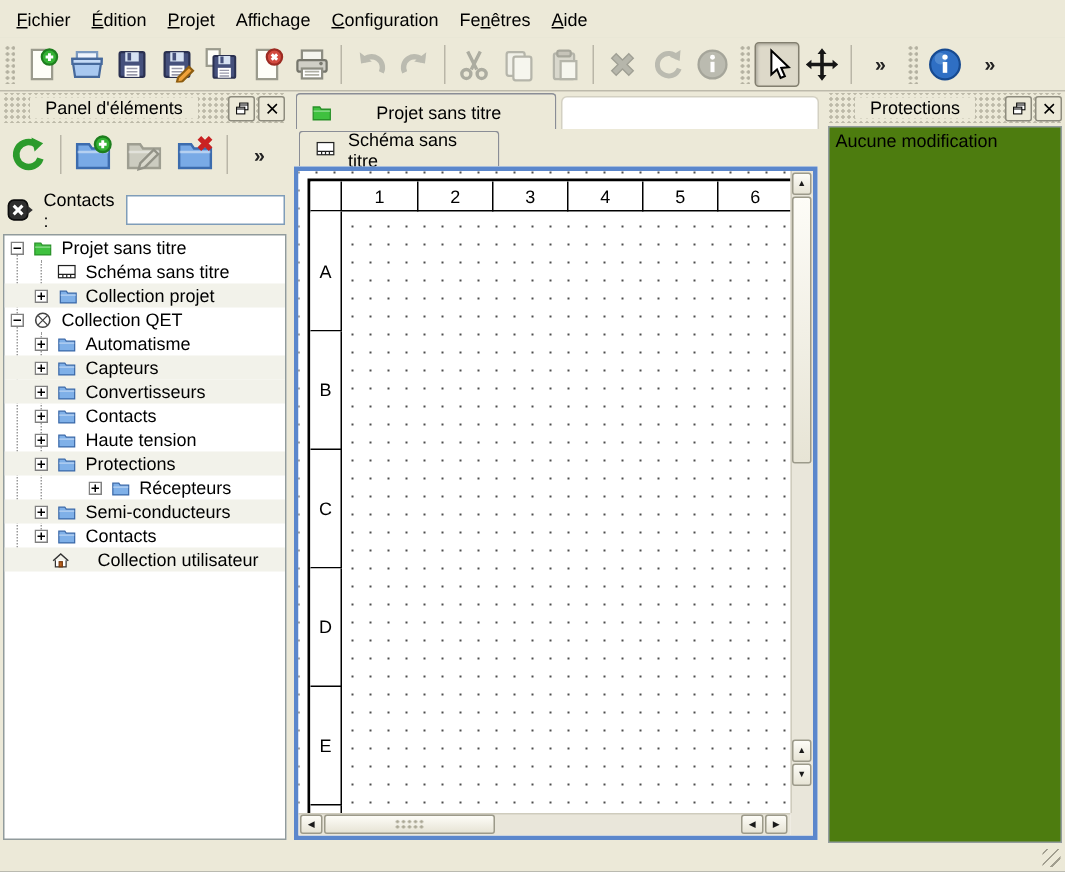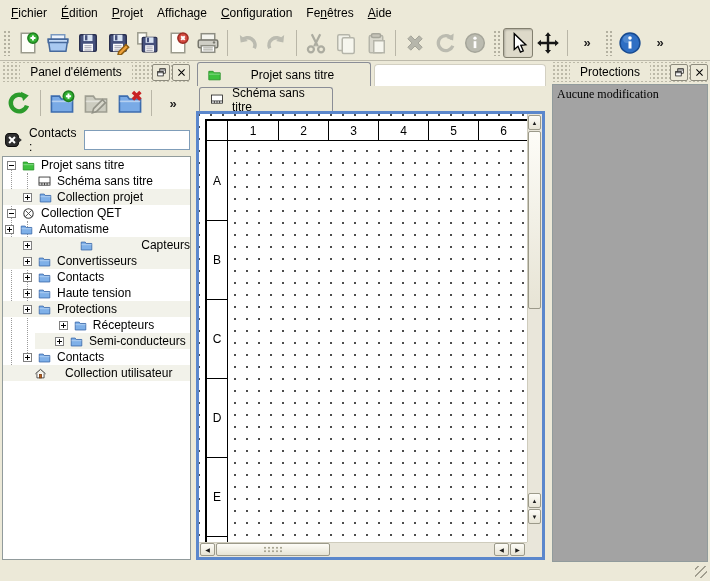--- a/index.html
+++ b/index.html
@@ -70,22 +70,22 @@
     font-size:12px;box-sizing:border-box;}
   .vscroll{position:absolute;right:0;top:0;width:15px;height:428px;background:#e9e6da;border-left:1px solid #cfccbd;box-sizing:border-box;}
   .hscroll{position:absolute;left:0;bottom:0;width:328px;height:15px;background:#e9e6da;border-top:1px solid #cfccbd;box-sizing:border-box;}
   .scorner{position:absolute;right:0;bottom:0;width:15px;height:15px;background:#e9e6da;}
   .sbtn,.sthumb{position:absolute;background:linear-gradient(#fdfcf7,#e7e4d5);border:1px solid #9c9a8a;
     border-radius:2px;box-sizing:border-box;display:flex;align-items:center;justify-content:center;
     font-size:6px;color:#1a1a1a;line-height:1;}
   .sthumb .gripdots{width:20px;height:7px;background-image:radial-gradient(#aaa795 1px,transparent 1.2px);
     background-size:4px 3.5px;}
   
-  .undo-list{position:absolute;left:552px;top:84px;width:156px;height:478px;background:#a3a3a3;
-    border:1px solid #919b9c;box-sizing:border-box;font-family:Liberation Serif, serif;}
+  .undo-list{position:absolute;left:552px;top:84px;width:156px;height:478px;background:#4d7c0f;
+    border:1px solid #919b9c;box-sizing:border-box;}
   .undo-item{padding:2px 4px;}
   
   .statusbar{position:absolute;left:0;top:562px;width:710px;height:19px;background:#ece9d8;}
   .grip{position:absolute;right:3px;bottom:3px;width:12px;height:12px;
     background:repeating-linear-gradient(135deg,transparent 0 2px,#a19e8f 2px 3px,transparent 3px 5px);}
 </style>
 </head>
 <body>
 
 <div class="window">
@@ -399,34 +399,34 @@
             <rect x="0.5" y="0.5" width="8" height="8" fill="#fff" stroke="#808080"></rect>
             <path d="M2 4.5h5" stroke="#000"></path>
           </svg>
         </span>
         <span class="tic"><svg viewBox="0 0 16 16" xmlns="http://www.w3.org/2000/svg">
             <circle cx="8" cy="8" r="5.8" fill="#fff" stroke="#444" stroke-width="1.3"></circle>
             <path d="M4.2 4.2l7.6 7.6M11.8 4.2l-7.6 7.6" stroke="#444" stroke-width="1.1"></path>
           </svg></span>
         <span>Collection QET</span>
       </div>
-      <div class="trow" style="padding-left: 2px;">
+      <div class="trow" style="padding-left: 20px;">
         <span class="exp">
           <svg viewBox="0 0 9 9" xmlns="http://www.w3.org/2000/svg">
             <rect x="0.5" y="0.5" width="8" height="8" fill="#fff" stroke="#808080"></rect>
             <path d="M2 4.5h5M4.5 2v5" stroke="#000"></path>
           </svg>
         </span>
         <span class="tic"><svg viewBox="0 0 16 16" xmlns="http://www.w3.org/2000/svg">
             <path d="M1.5 13.5v-9.7h4.9l1.2 1.7h6.9v8z" fill="#7fb0e8" stroke="#3a68a8"></path>
             <path d="M1.7 7h12.6" stroke="#ffffff" stroke-opacity="0.45"></path>
           </svg></span>
         <span>Automatisme</span>
       </div>
-      <div class="trow shaded" style="padding-left: 20px; justify-content: space-between;">
+      <div class="trow shaded" style="padding-left: 20px;">
         <span class="exp">
           <svg viewBox="0 0 9 9" xmlns="http://www.w3.org/2000/svg">
             <rect x="0.5" y="0.5" width="8" height="8" fill="#fff" stroke="#808080"></rect>
             <path d="M2 4.5h5M4.5 2v5" stroke="#000"></path>
           </svg>
         </span>
         <span class="tic"><svg viewBox="0 0 16 16" xmlns="http://www.w3.org/2000/svg">
             <path d="M1.5 13.5v-9.7h4.9l1.2 1.7h6.9v8z" fill="#7fb0e8" stroke="#3a68a8"></path>
             <path d="M1.7 7h12.6" stroke="#ffffff" stroke-opacity="0.45"></path>
           </svg></span>
@@ -490,21 +490,21 @@
             <rect x="0.5" y="0.5" width="8" height="8" fill="#fff" stroke="#808080"></rect>
             <path d="M2 4.5h5M4.5 2v5" stroke="#000"></path>
           </svg>
         </span>
         <span class="tic"><svg viewBox="0 0 16 16" xmlns="http://www.w3.org/2000/svg">
             <path d="M1.5 13.5v-9.7h4.9l1.2 1.7h6.9v8z" fill="#7fb0e8" stroke="#3a68a8"></path>
             <path d="M1.7 7h12.6" stroke="#ffffff" stroke-opacity="0.45"></path>
           </svg></span>
         <span>Récepteurs</span>
       </div>
-      <div class="trow shaded" style="padding-left: 20px; margin-left: 32px;">
+      <div class="trow shaded" style="padding-left: 20px;">
         <span class="exp">
           <svg viewBox="0 0 9 9" xmlns="http://www.w3.org/2000/svg">
             <rect x="0.5" y="0.5" width="8" height="8" fill="#fff" stroke="#808080"></rect>
             <path d="M2 4.5h5M4.5 2v5" stroke="#000"></path>
           </svg>
         </span>
         <span class="tic"><svg viewBox="0 0 16 16" xmlns="http://www.w3.org/2000/svg">
             <path d="M1.5 13.5v-9.7h4.9l1.2 1.7h6.9v8z" fill="#7fb0e8" stroke="#3a68a8"></path>
             <path d="M1.7 7h12.6" stroke="#ffffff" stroke-opacity="0.45"></path>
           </svg></span>

